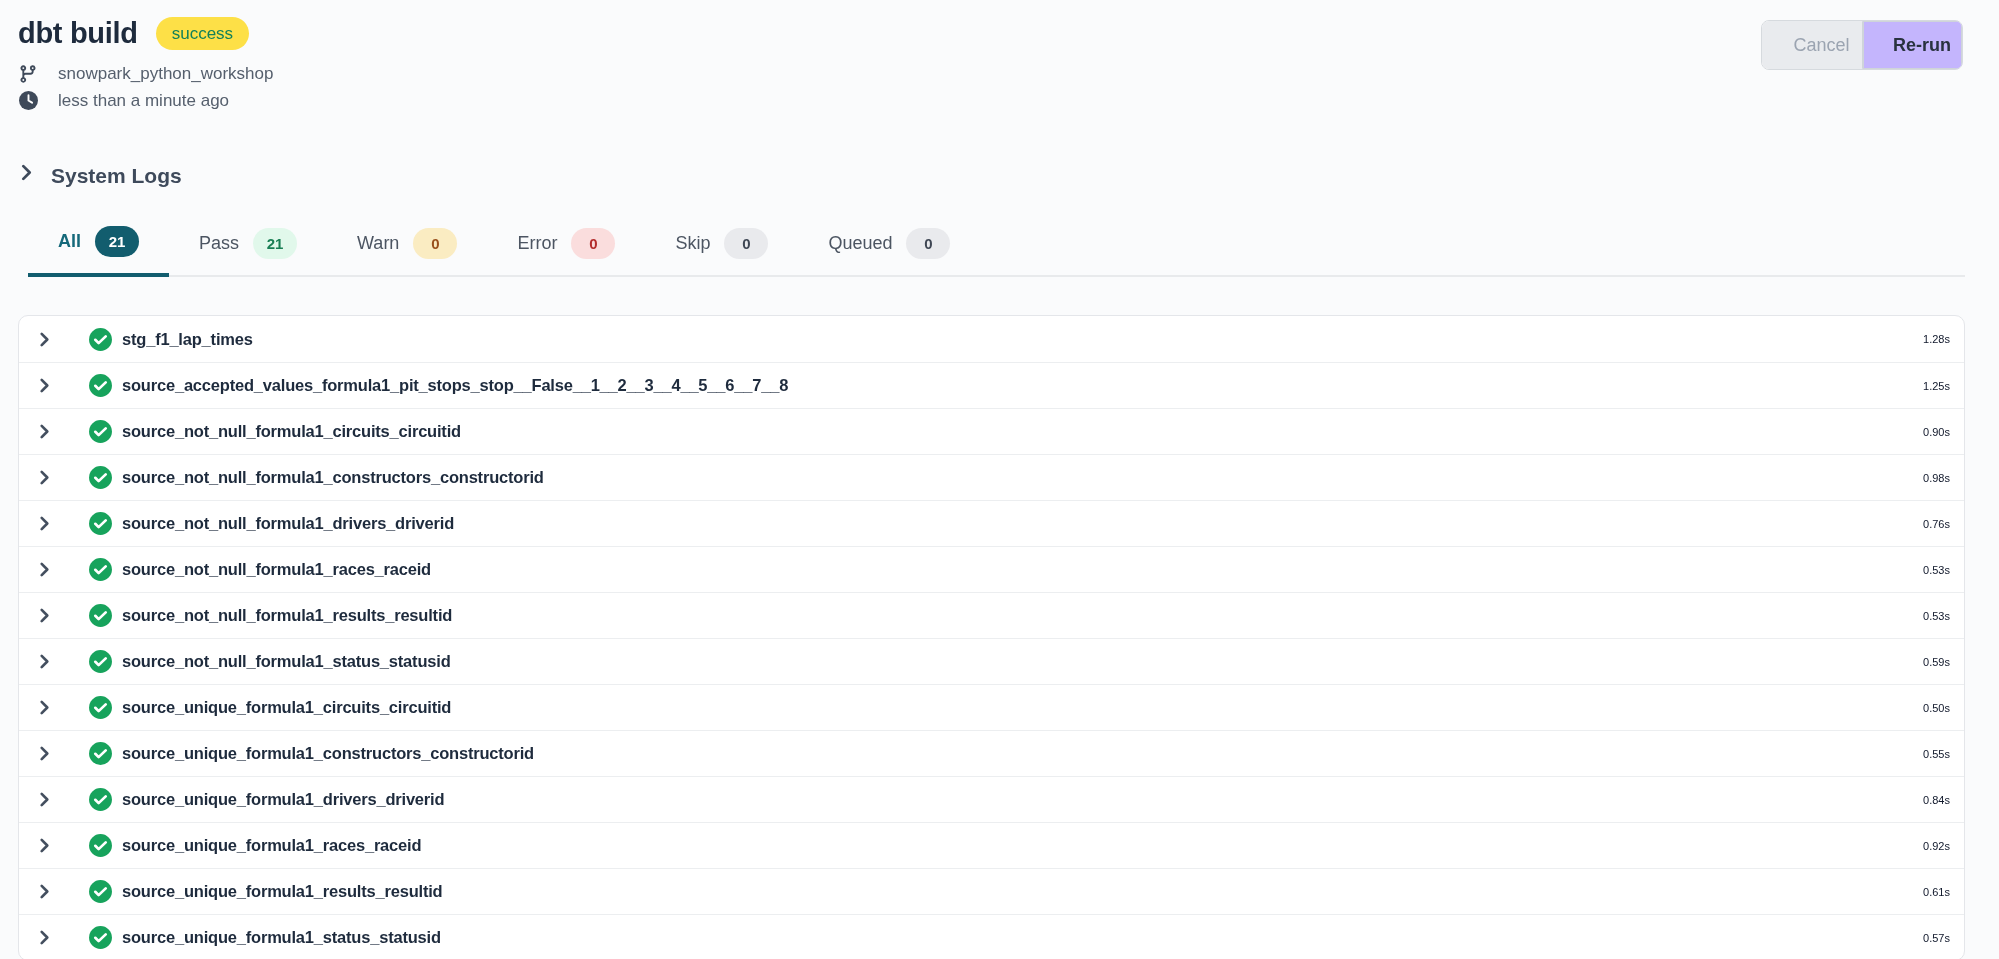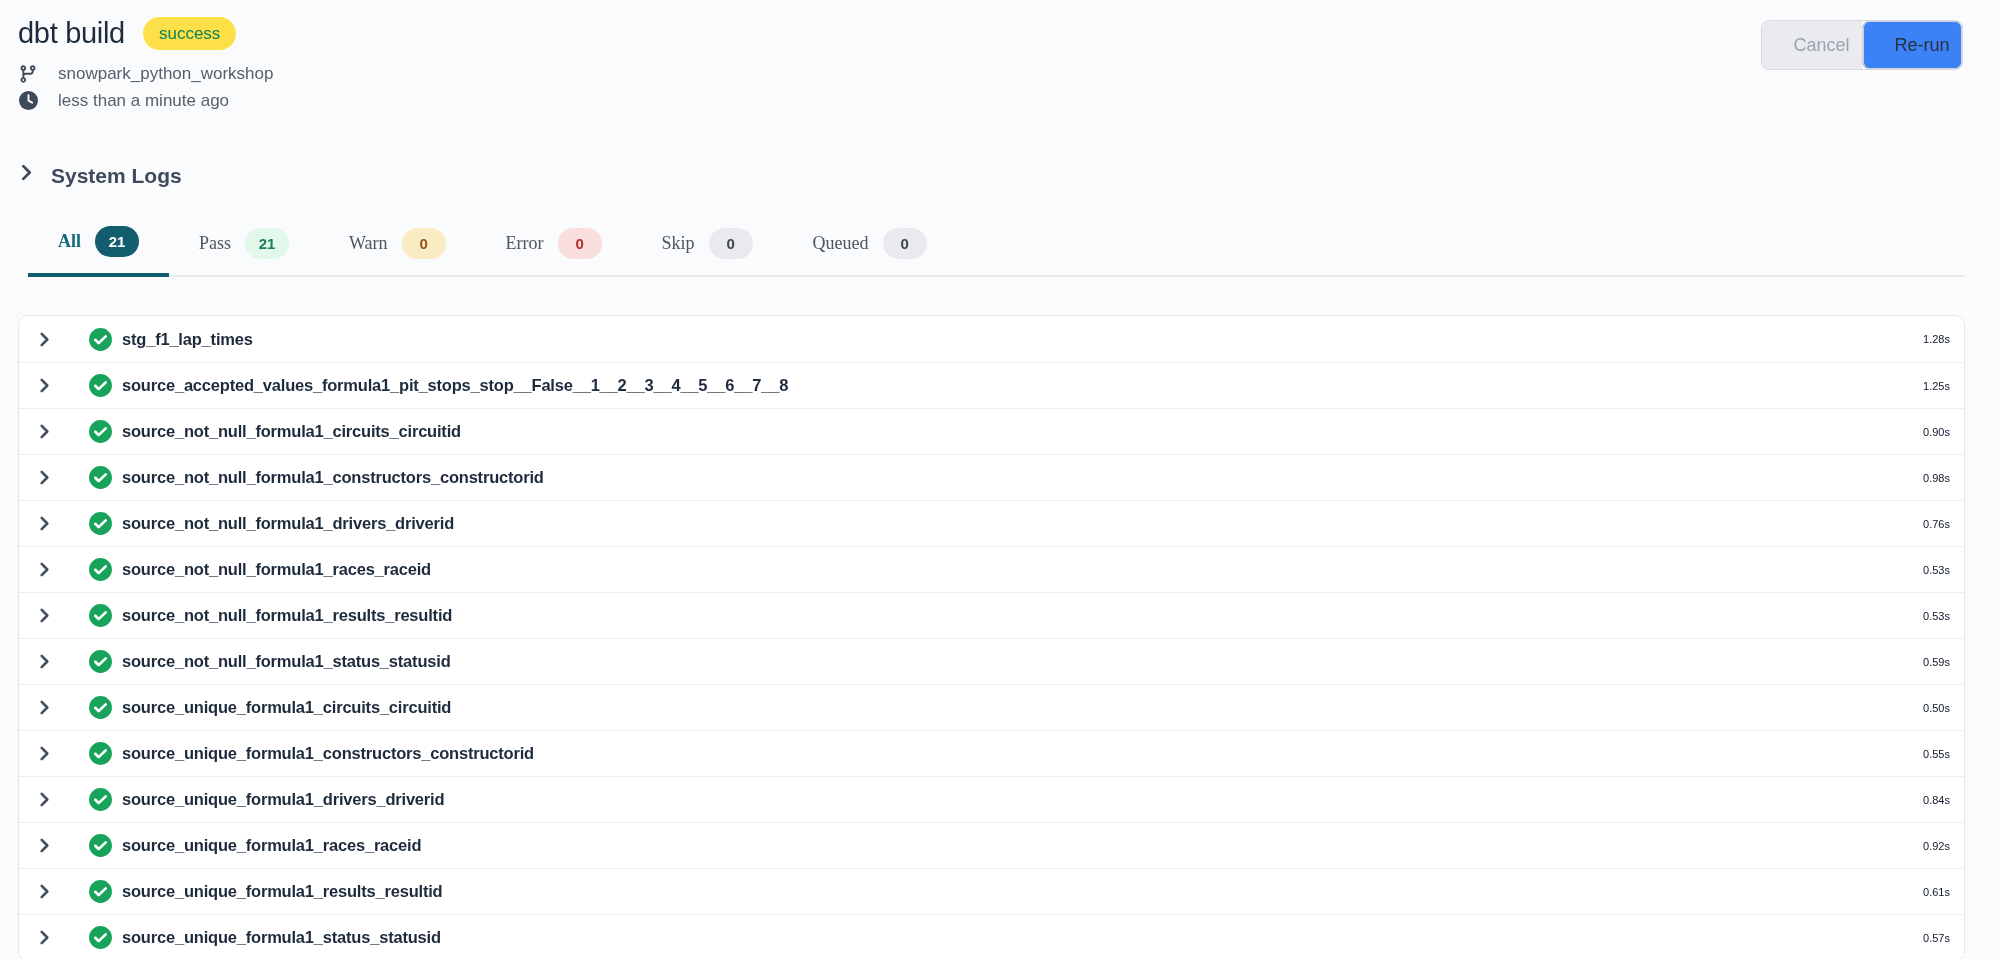--- a/index.html
+++ b/index.html
@@ -7,56 +7,56 @@
   body {
     background: #fafbfc;
     font-family: "Liberation Sans", sans-serif;
     color: #1e2b3d;
   }
   .page { padding: 14px 18px 0 18px; }
 
   
   .header { display: flex; justify-content: space-between; align-items: flex-start; }
   .title-row { display: flex; align-items: center; }
-  h1.run-title { font-size: 29px; font-weight: 400; color: #1e2b3d; line-height: 38px; letter-spacing: -0.3px; }
+  h1.run-title { font-size: 29px; font-weight: 700; color: #1e2b3d; line-height: 38px; letter-spacing: -0.3px; }
   .status-pill {
     margin-left: 18px;
     background: #fde047; color: #12815a;
     font-size: 17px; line-height: 33px;
     padding: 0 16px; border-radius: 17px;
     display: inline-block;
   }
   .meta { margin-top: 8px; }
   .meta-row { display: flex; align-items: center; gap: 20px; height: 27px; font-size: 17px; color: #555f6d; }
   .meta-row .ico { display: inline-flex; width: 20px; justify-content: center; color: #3e4959; }
 
   
   .btn-group {
     display: flex; margin-top: 6px; margin-right: 18px;
     border: 1px solid #d6dade; border-radius: 8px; overflow: hidden; background: #fff;
   }
   .btn { font-family: "Liberation Sans", sans-serif; font-size: 18px; height: 48px; width: 100px; border: none; cursor: pointer; padding-left: 19px; }
   .btn-cancel { background: #e9ebee; color: #9ba4b1; cursor: default; }
-  .btn-rerun  { background: #3b82f6; color: #29323f; font-weight: 400; border-left: 1px solid #cfd4da; border-radius: 7px; box-shadow: inset 0 0 0 1px #cfd4da; }
+  .btn-rerun  { background: #c4b5fd; color: #29323f; font-weight: 700; border-left: 1px solid #cfd4da; border-radius: 1px; box-shadow: inset 0 0 0 1px #cfd4da; }
 
   
   .syslogs { margin-top: 50px; display: flex; gap: 16px; cursor: pointer; width: fit-content; }
   .syslogs .chev { color: #3e4a5b; display: flex; }
   .syslogs .lbl { font-size: 21px; font-weight: 700; color: #3e4a5b; }
 
   
   .tabs-bar { margin-top: 38px; border-bottom: 2px solid #e8eaec; display: flex; align-items: stretch; margin-left: 10px; margin-right: 16px; }
   .tab {
     background: none; border: none; cursor: pointer;
     display: flex; align-items: center; gap: 14px;
     padding: 0 30px 16px 30px; position: relative;
     font-family: "Liberation Sans", sans-serif;
     margin-bottom: -2px;
   }
-  .tab .tab-label { font-size: 18px; color: #4c5562; font-family: Liberation Serif, serif; }
+  .tab .tab-label { font-size: 18px; color: #4c5562; }
   .tab.active .tab-label { color: #15697a; font-weight: 700; }
   .tab.active { border-bottom: 4px solid #125d6e; }
   .tab-badge {
     min-width: 44px; padding: 0 13px; height: 31px; line-height: 31px;
     border-radius: 16px; font-size: 15px; font-weight: 600; text-align: center;
   }
   .badge-teal-solid { background: #125d6e; color: #ffffff; }
   .badge-green { background: #e1f8eb; color: #1a7f55; }
   .badge-yellow { background: #faecc2; color: #99501d; }
   .badge-red { background: #fadddd; color: #b32d2d; }

